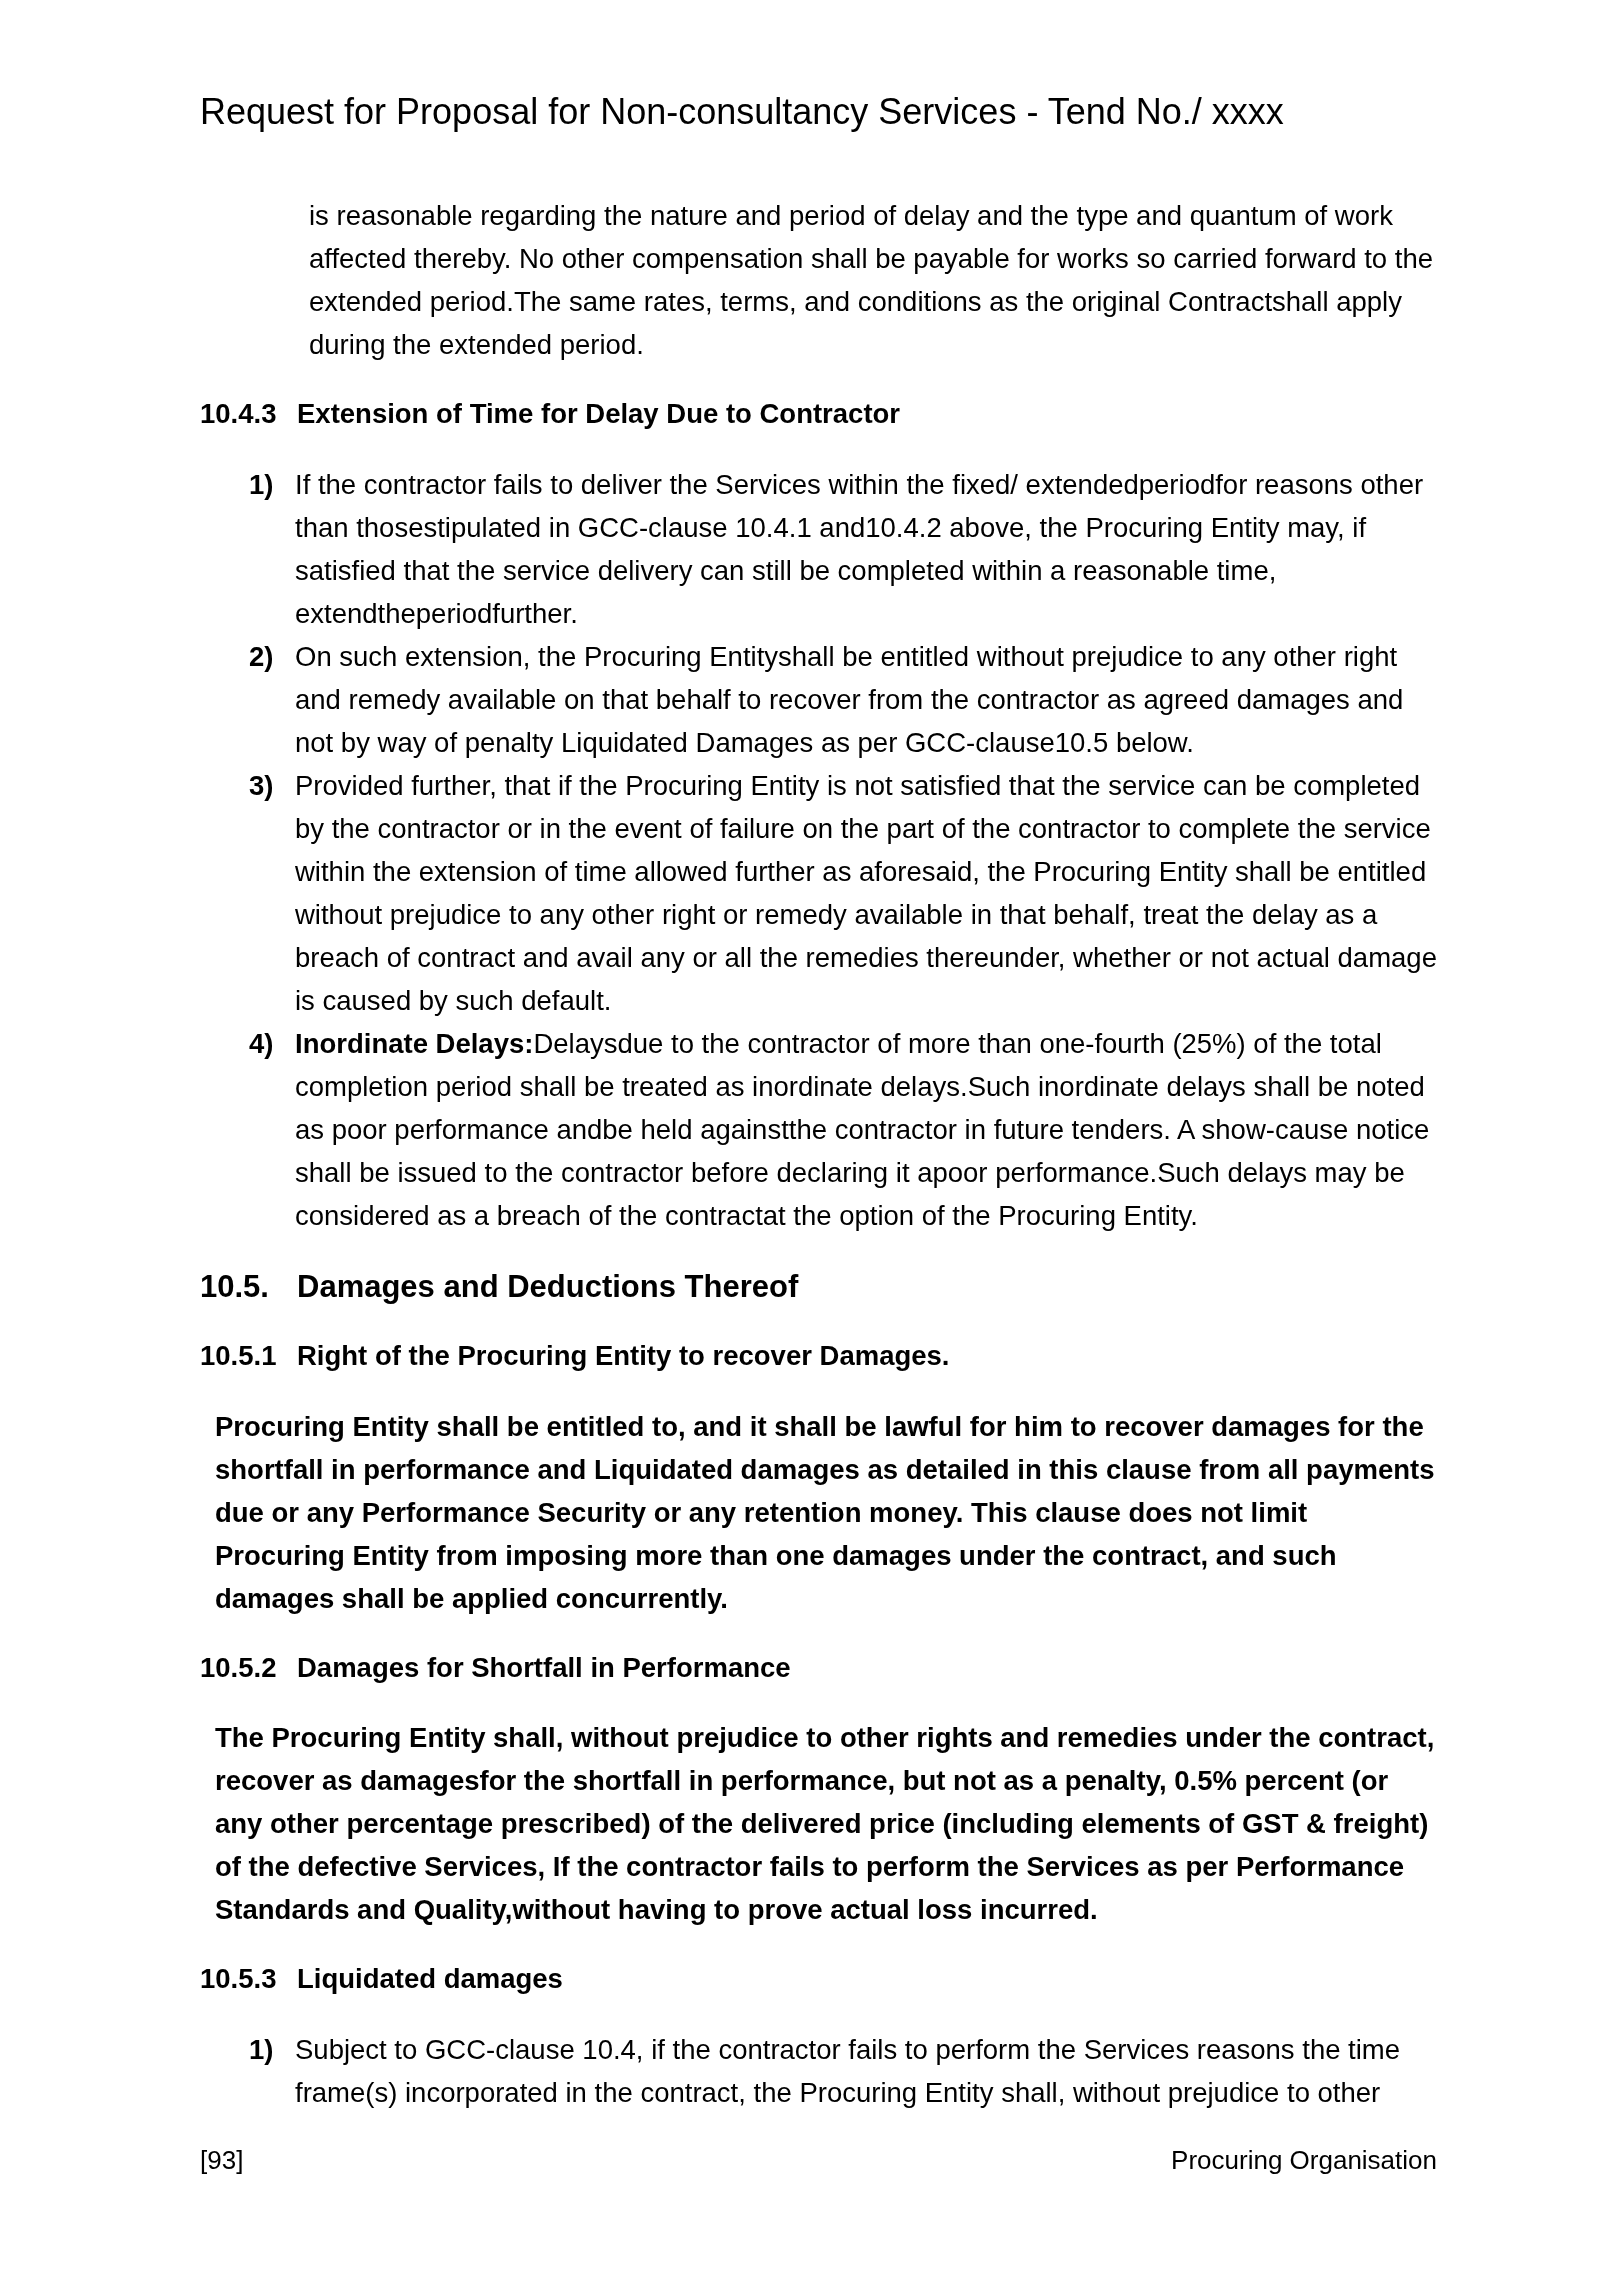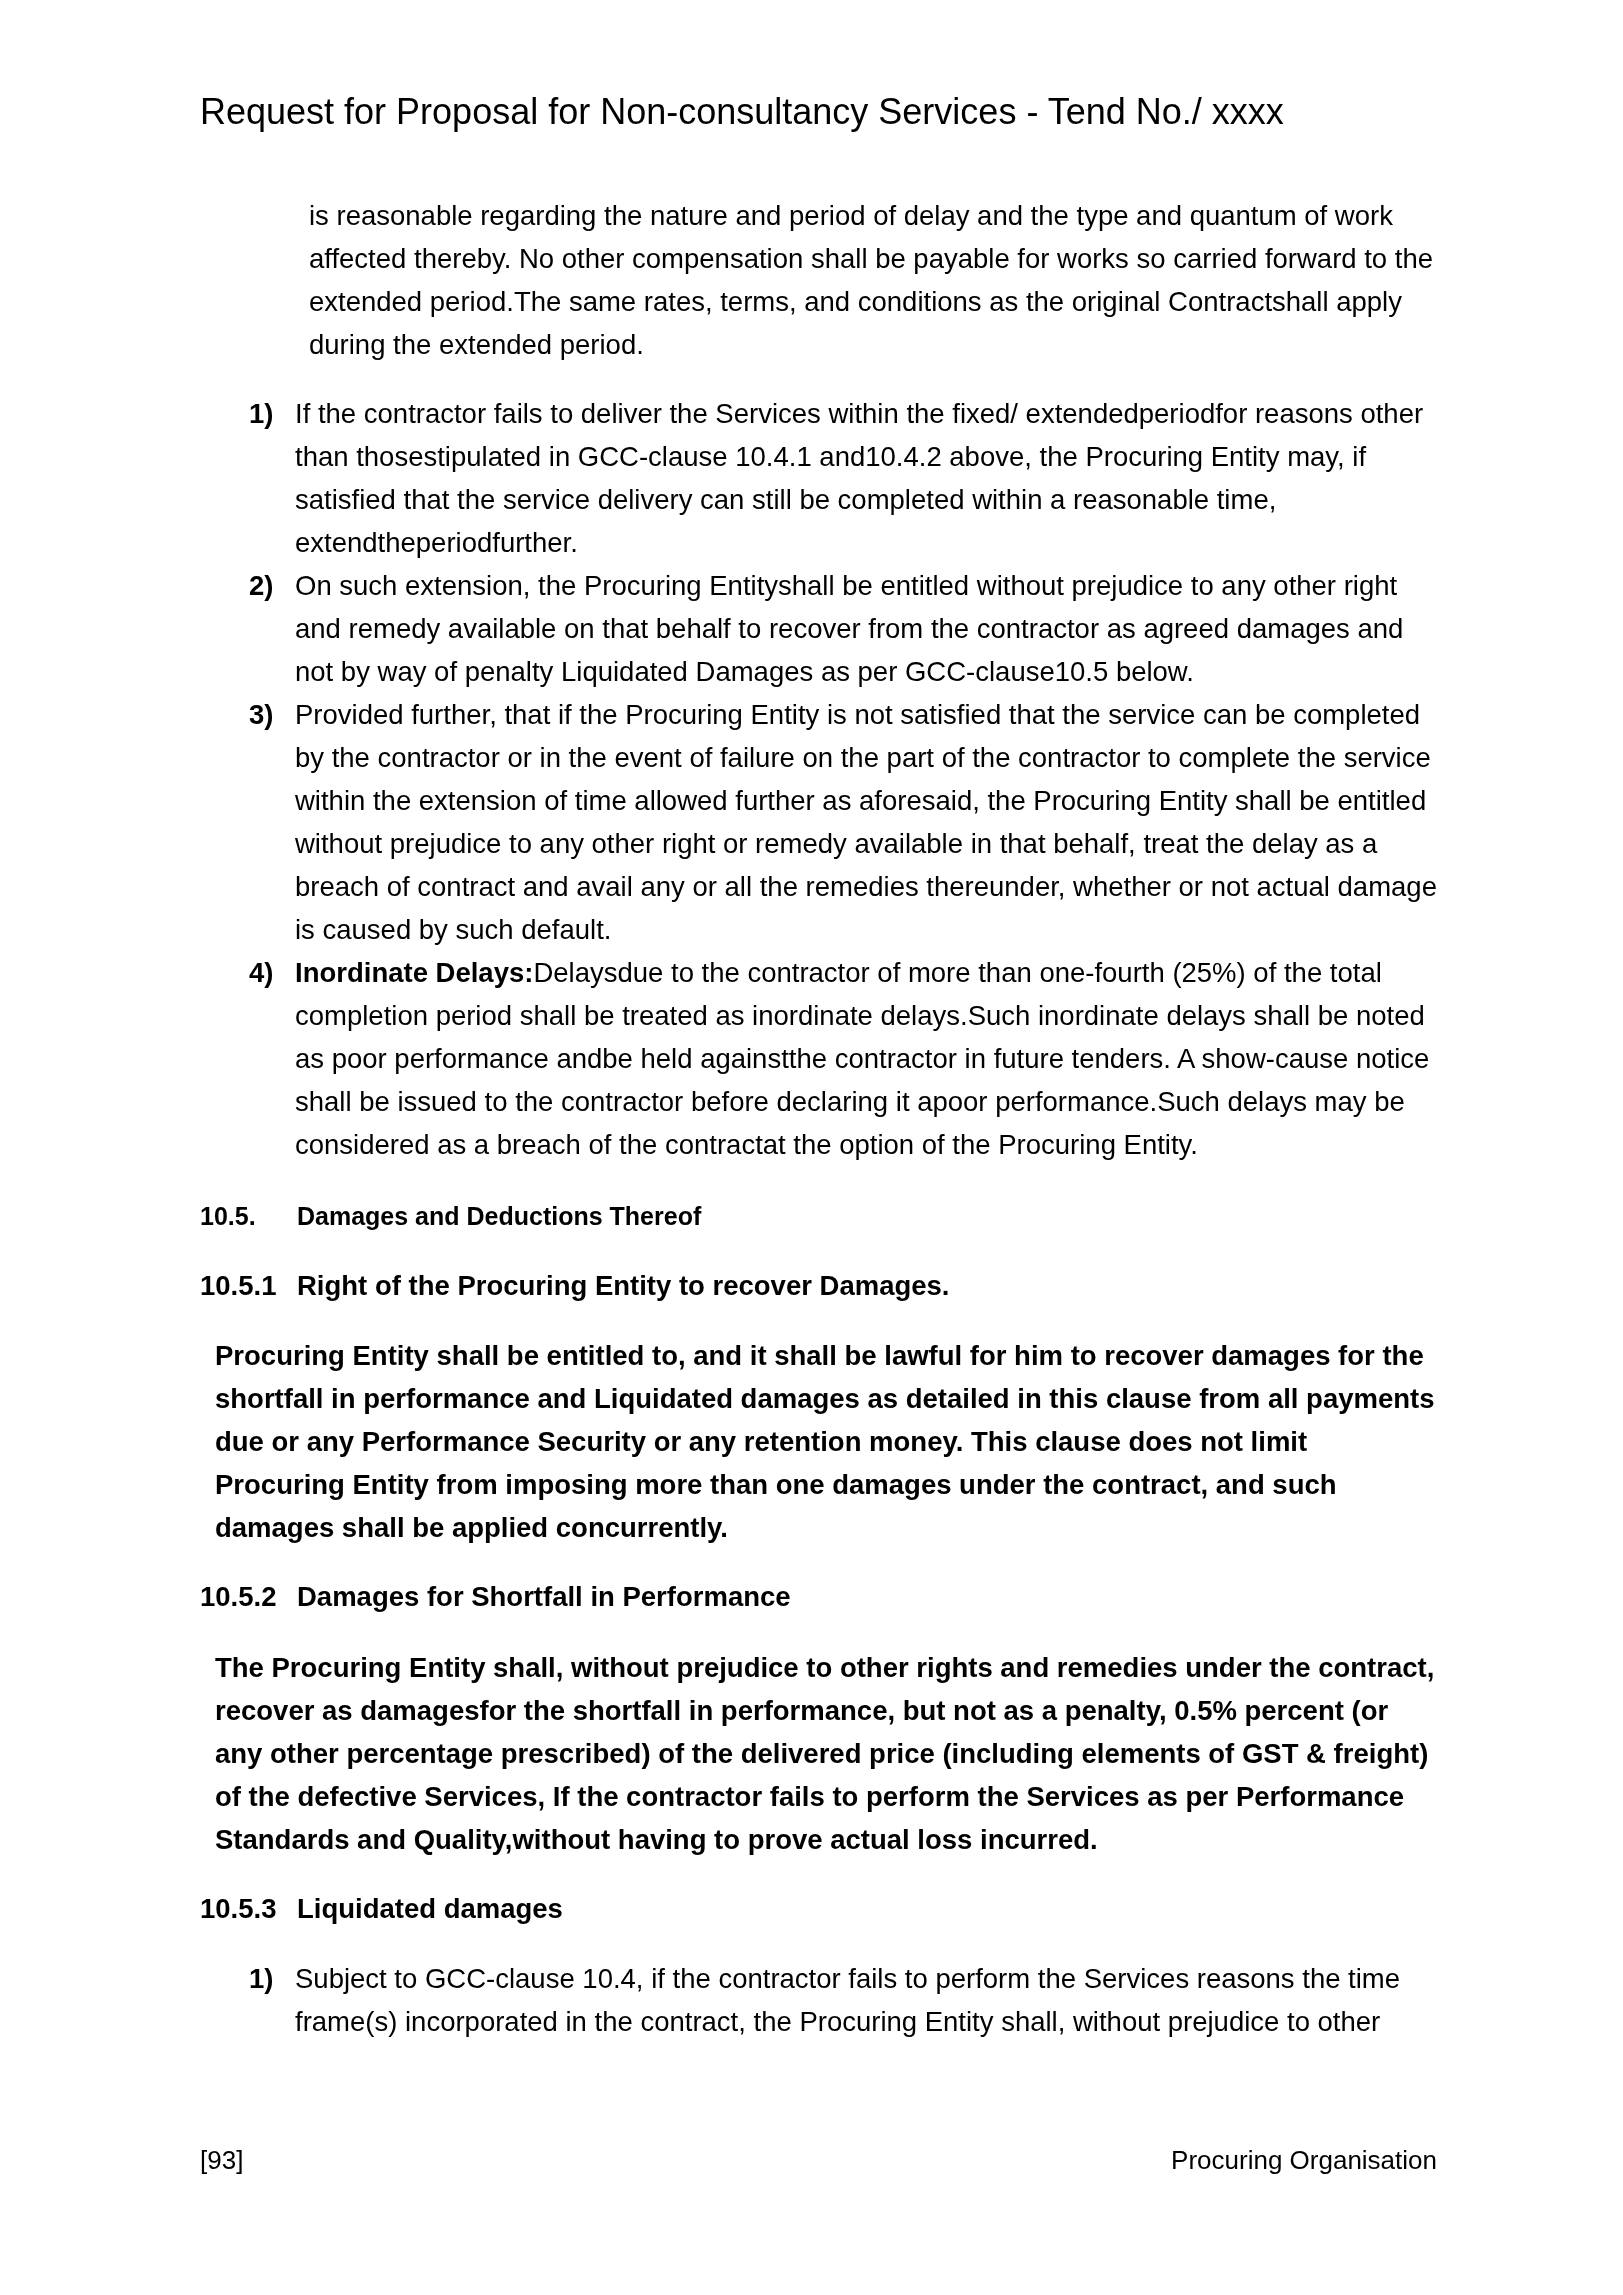--- a/index.html
+++ b/index.html
@@ -41,21 +41,21 @@
     font-weight: bold;
     margin: 0 0 27.5px 0;
   }
   .heading .h-num {
     flex: 0 0 97px;
   }
   .heading .h-title {
     flex: 1;
   }
   .h-main {
-    font-size: 25px;
+    font-size: 31px;
     line-height: 48px;
     margin-top: 26px;
     margin-bottom: 23.6px;
   }
   .list {
     margin: 0 0 0 0;
   }
   .list-item {
     position: relative;
     padding-left: 95px;
@@ -89,20 +89,24 @@
 <div class="page">
 
   <div class="header">
     <span>Request for Proposal for Non-consultancy Services - Tend No./ xxxx</span>
   </div>
 
   <div class="content">
 
     <p class="indent-para">is reasonable regarding the nature and period of delay and the type and quantum of work affected thereby. No other compensation shall be payable for works so carried forward to the extended period.The same rates, terms, and conditions as the original Contractshall apply during the extended period.</p>
 
+    <div class="heading h-sub">
+      <span class="h-num">10.4.3</span>
+      <span class="h-title">Extension of Time for Delay Due to Contractor</span>
+    </div>
 
     <div class="list">
       <div class="list-item">
         <span class="li-num">1)</span>
         <span class="li-text"><b class="li-bold"></b><span>If the contractor fails to deliver the Services within the fixed/ extendedperiodfor reasons other than thosestipulated in GCC-clause 10.4.1 and10.4.2 above, the Procuring Entity may, if satisfied that the service delivery can still be completed within a reasonable time, extendtheperiodfurther.</span></span>
       </div>
       <div class="list-item">
         <span class="li-num">2)</span>
         <span class="li-text"><b class="li-bold"></b><span>On such extension, the Procuring Entityshall be entitled without prejudice to any other right and remedy available on that behalf to recover from the contractor as agreed damages and not by way of penalty Liquidated Damages as per GCC-clause10.5 below.</span></span>
       </div>

